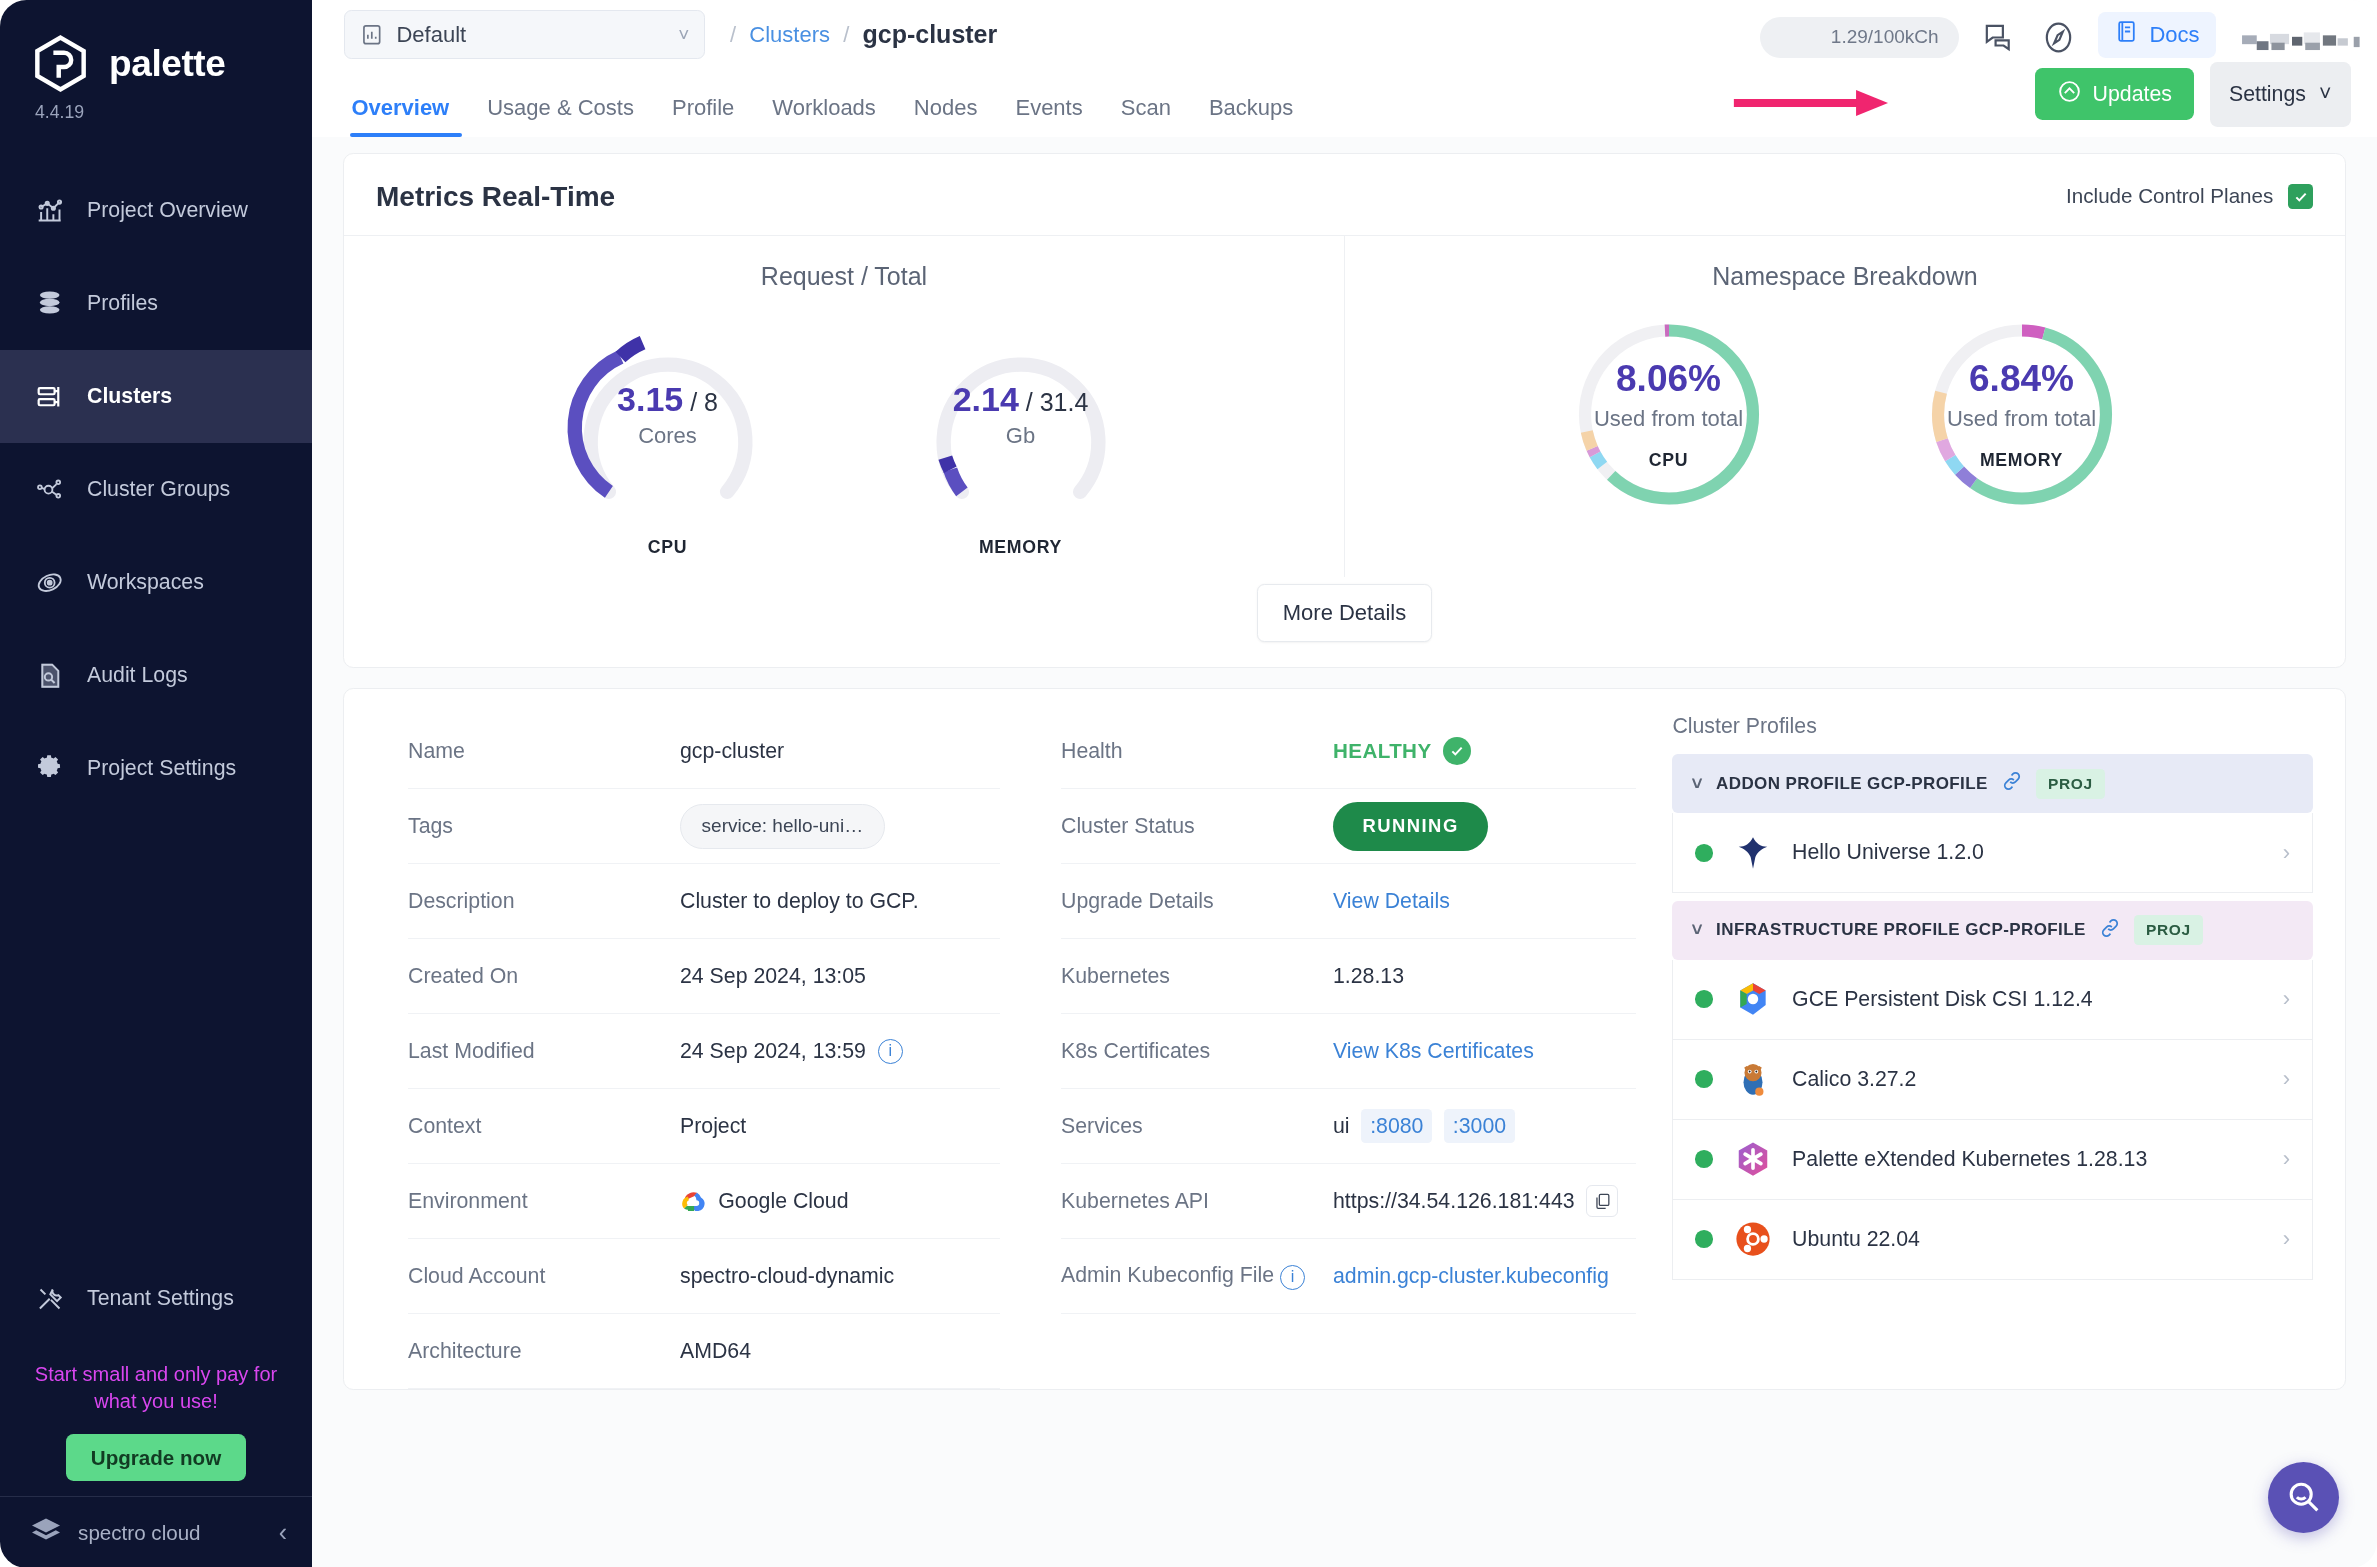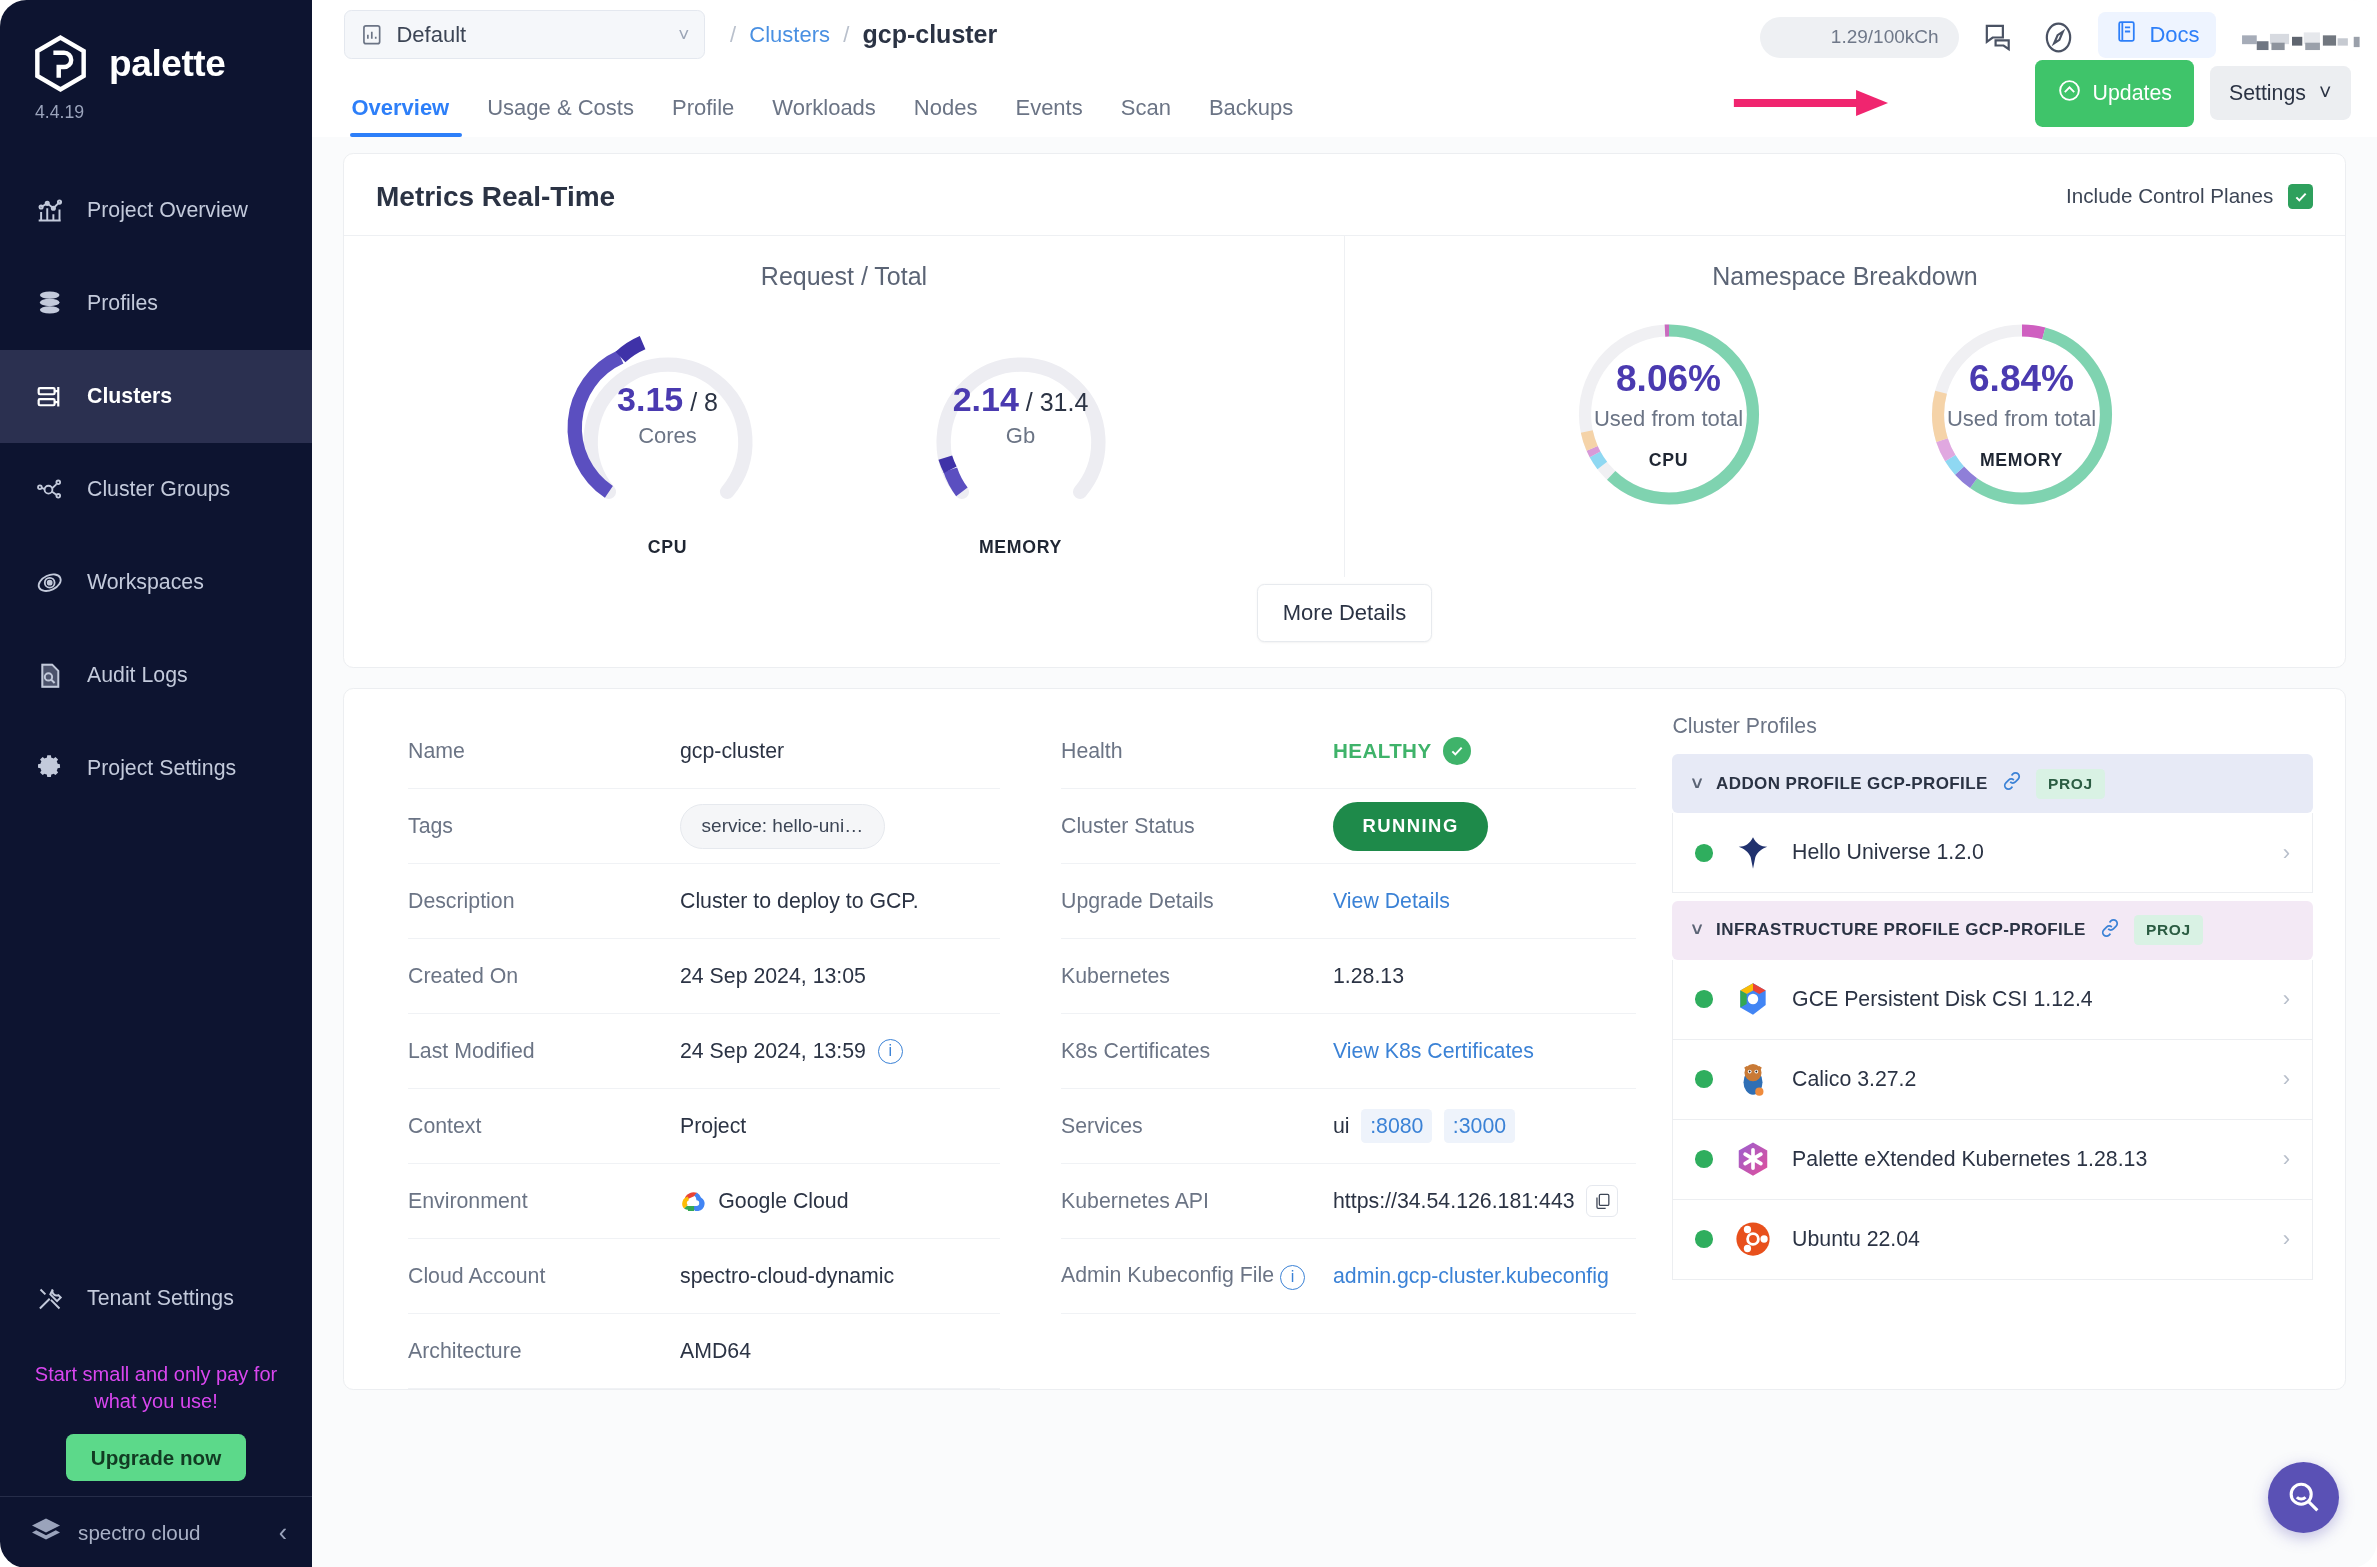--- a/index.html
+++ b/index.html
@@ -89,26 +89,26 @@
   .tabs { display:flex; gap: 0; align-items:flex-end; }
   .tab { font-size: 22px; color:#6b7485; padding: 0 19px 16px; cursor:pointer; position:relative; }
   .tab:first-child { padding-left: 7.4px; }
   .tab.active { color:#2d7ff9; font-weight:700; }
   .tab.active::after {
     content:""; position:absolute; left: 5.9px; right: 5.9px; bottom: 0; height: 4.4px; background:#2d7ff9; border-radius:2.2px;
   }
   .tabs-right { margin-left:auto; display:flex; align-items:center; gap: 16px; padding-bottom: 10.3px; position: relative; }
   .updates-btn {
     background:#3fc46a; color:#fff; border:none; font-family:inherit; font-size:21.3px;
-    border-radius: 7.4px; height: 67px; padding: 0 22px; display:flex; align-items:center; gap:10.3px; cursor:pointer;
+    border-radius: 7.4px; height: 52px; padding: 0 22px; display:flex; align-items:center; gap:10.3px; cursor:pointer;
   }
   .updates-btn svg { width: 25px; height: 25px; }
   .settings-btn {
     background:#eceef1; color:#2b3344; border:none; font-family:inherit; font-size:21.3px;
-    border-radius: 7.4px; height: 54px; padding: 0 19px; display:flex; align-items:center; gap:13.2px; cursor:pointer;
+    border-radius: 7.4px; height: 65px; padding: 0 19px; display:flex; align-items:center; gap:13.2px; cursor:pointer;
   }
   .arrow-annot { position:absolute; right: 449px; bottom: 17.7px; width: 169px; height: 32px; pointer-events:none; }
 
   
   .content { flex:1; padding: 16px 31px 0 31px; overflow:hidden; }
   .card { background:#fff; border:0.7px solid #eceef1; border-radius: 10.3px; }
 
   
   .metrics { padding: 0; }
   .metrics-head { display:flex; align-items:center; padding: 26.5px 32px 22px; }

